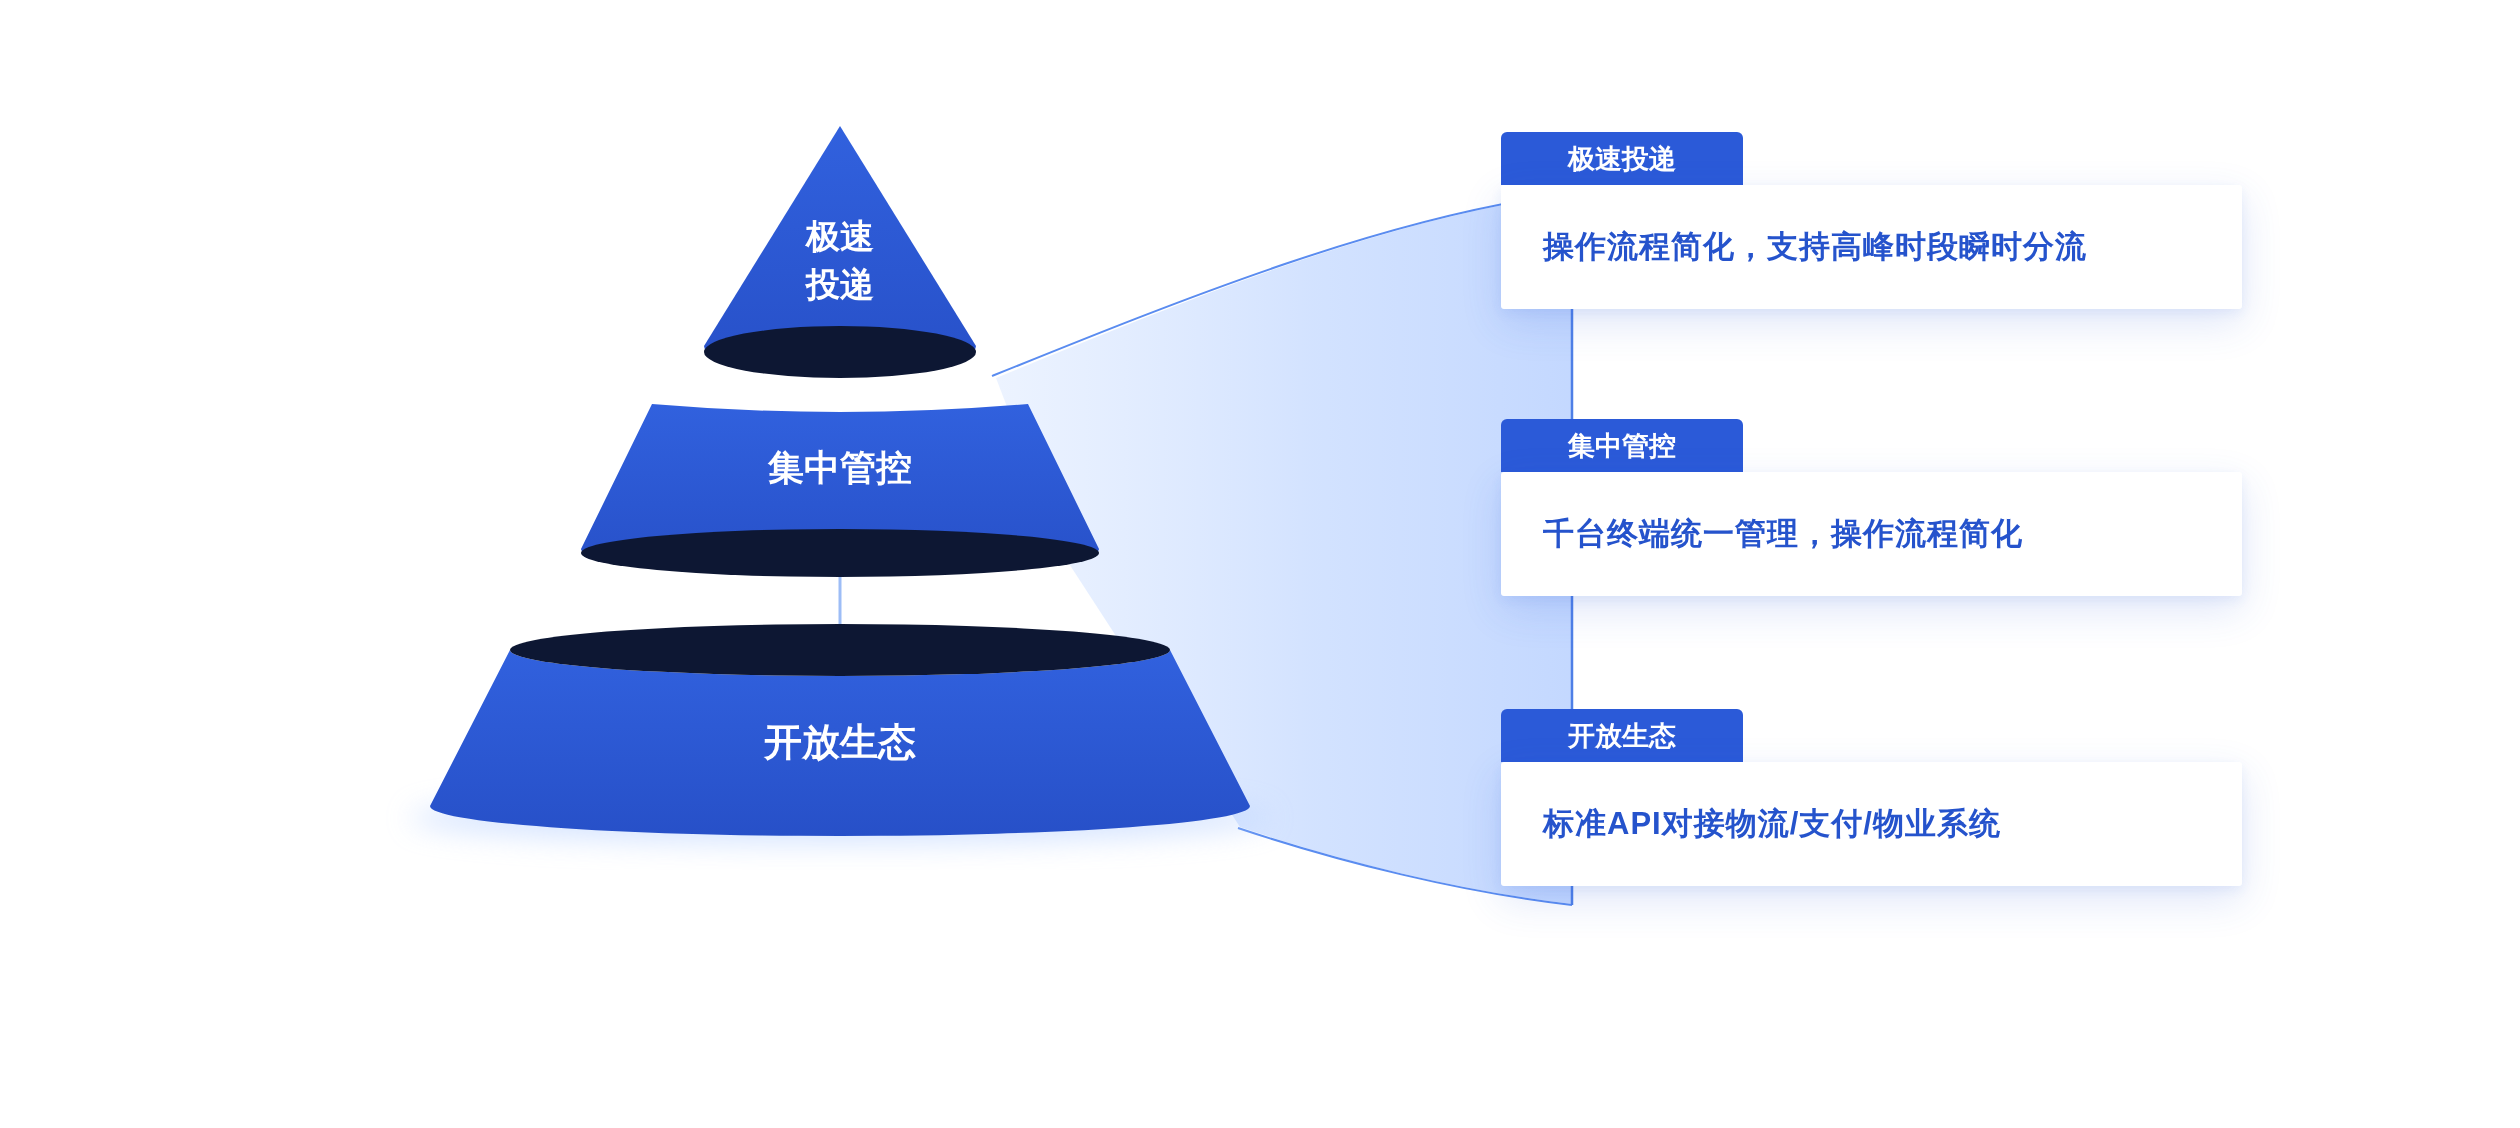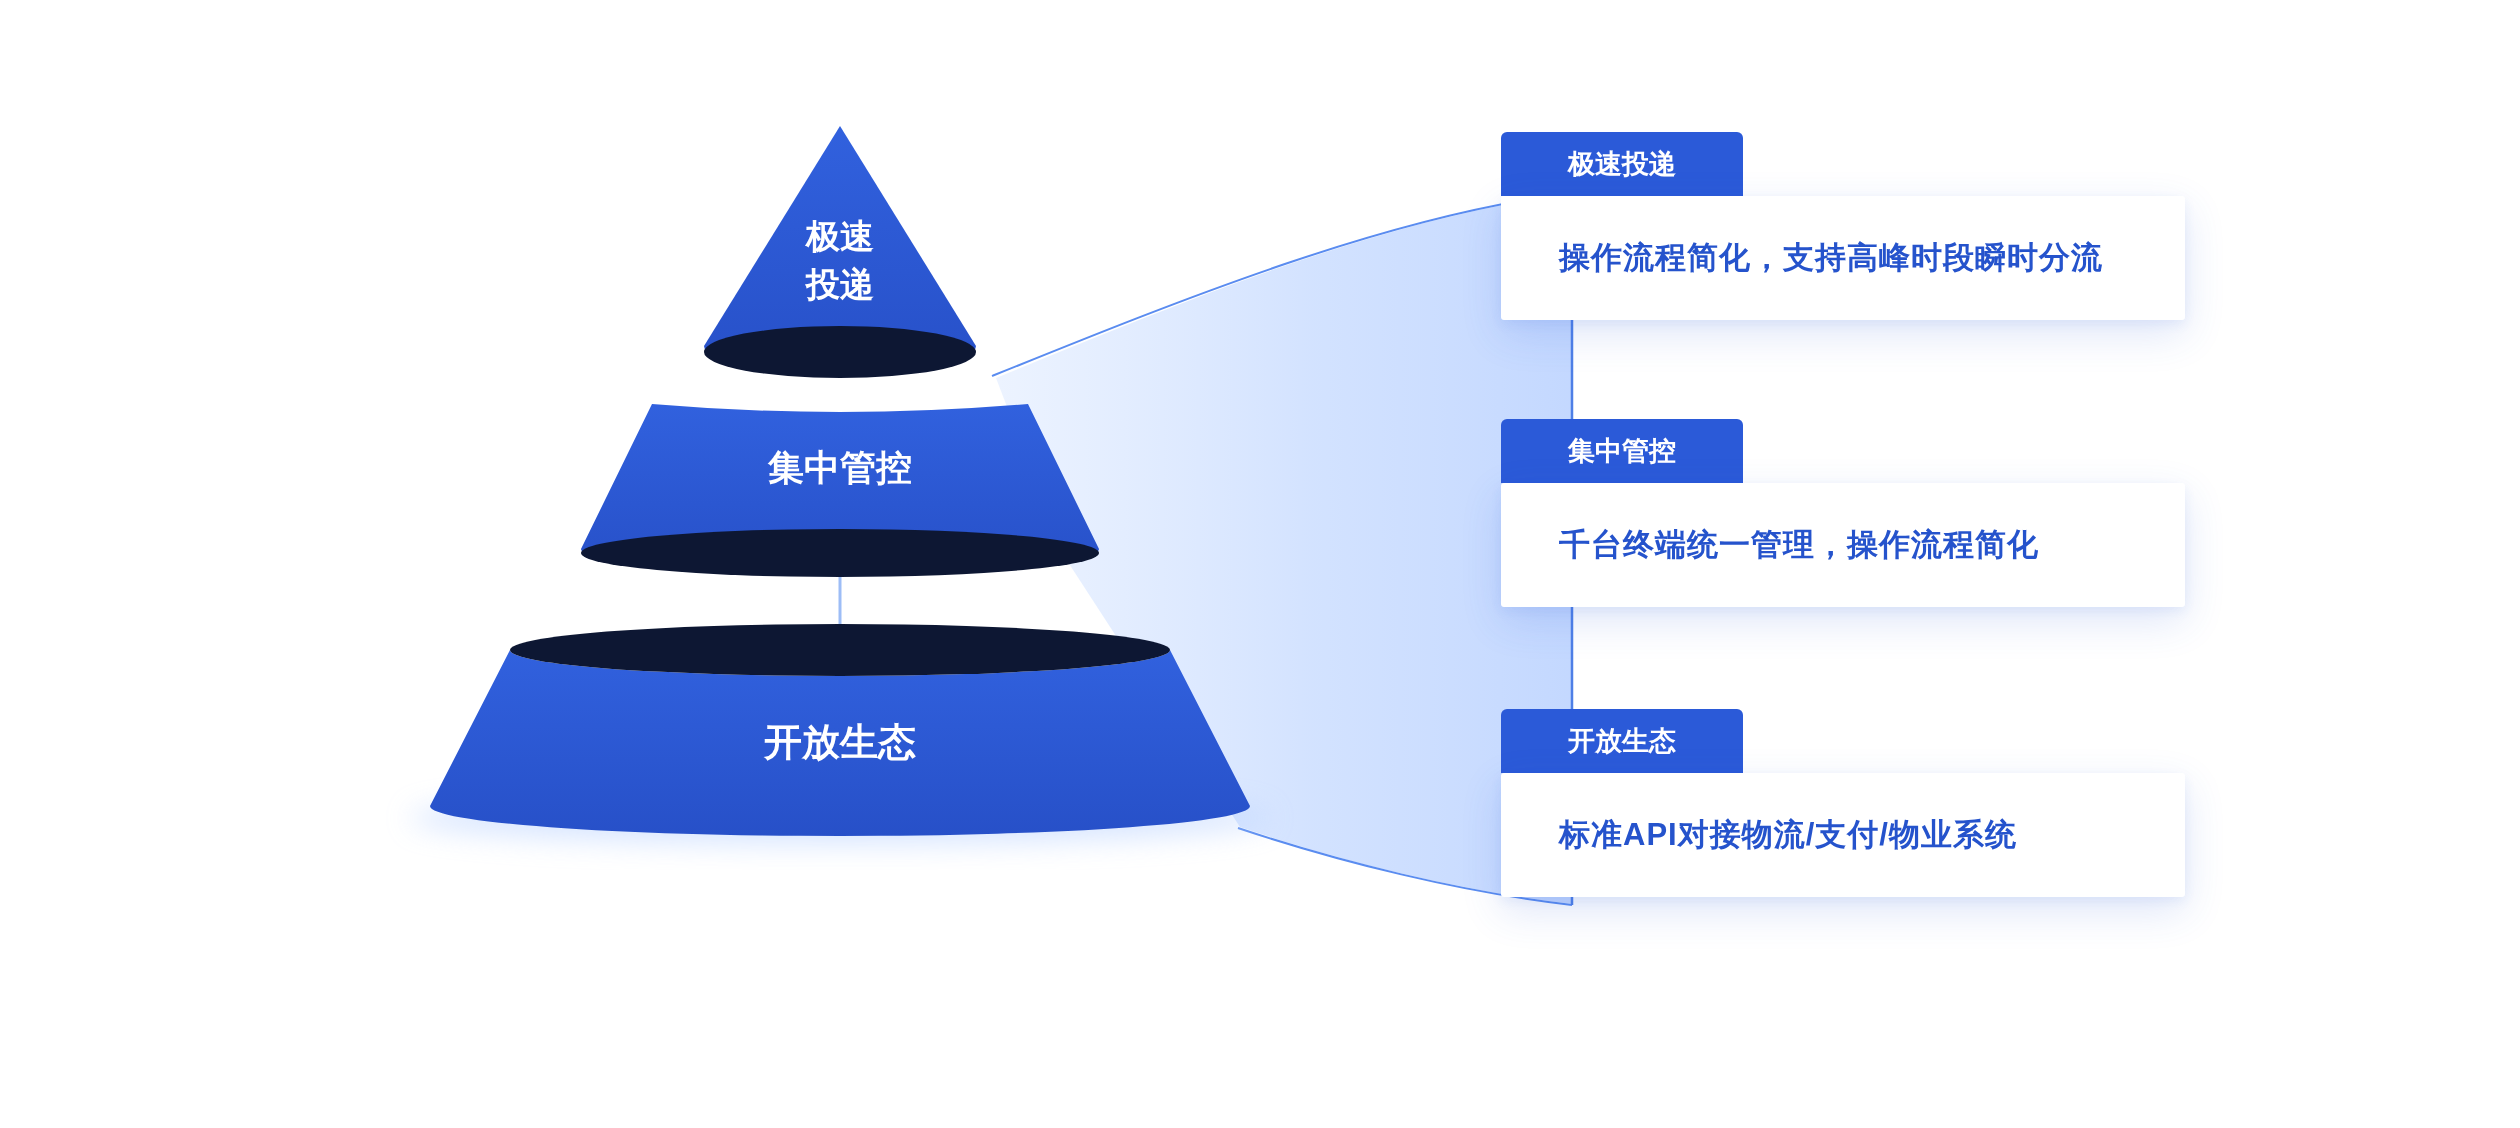--- a/index.html
+++ b/index.html
@@ -37,41 +37,41 @@
     left: 1501px;
     width: 741px;
   }
   .card-1 { top: 132px; }
   .card-2 { top: 419px; }
   .card-3 { top: 709px; }
 
   .card-tab {
     position: relative;
     width: 242px;
-    height: 64px;
+    height: 53px;
     background: #2b5ad8;
     border-radius: 6px 6px 0 0;
     color: #ffffff;
     font-size: 27px;
     font-weight: bold;
     display: flex;
     align-items: center;
     justify-content: center;
     z-index: 2;
   }
   .card-body {
     position: relative;
-    width: 684px;
+    width: 741px;
     height: 124px;
     background: #ffffff;
     border-radius: 3px;
     box-shadow: 0 14px 40px rgba(56, 101, 219, 0.16), 0 4px 12px rgba(56, 101, 219, 0.08);
     display: flex;
     align-items: center;
-    padding-left: 58px;
+    padding-left: 42px;
     z-index: 2;
   }
   .card-body .desc {
     color: #2553cc;
     font-size: 31px;
     font-weight: 600;
     letter-spacing: 1px;
   }
 </style>
 </head>

